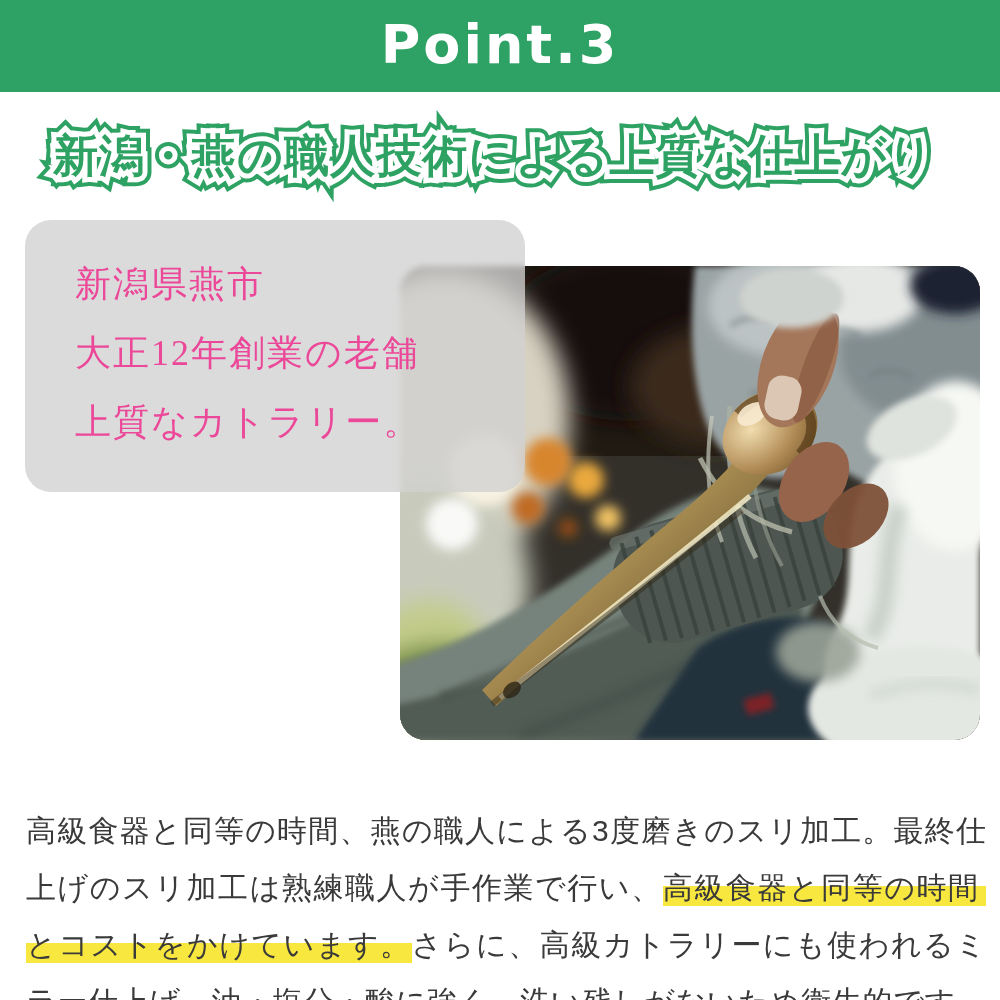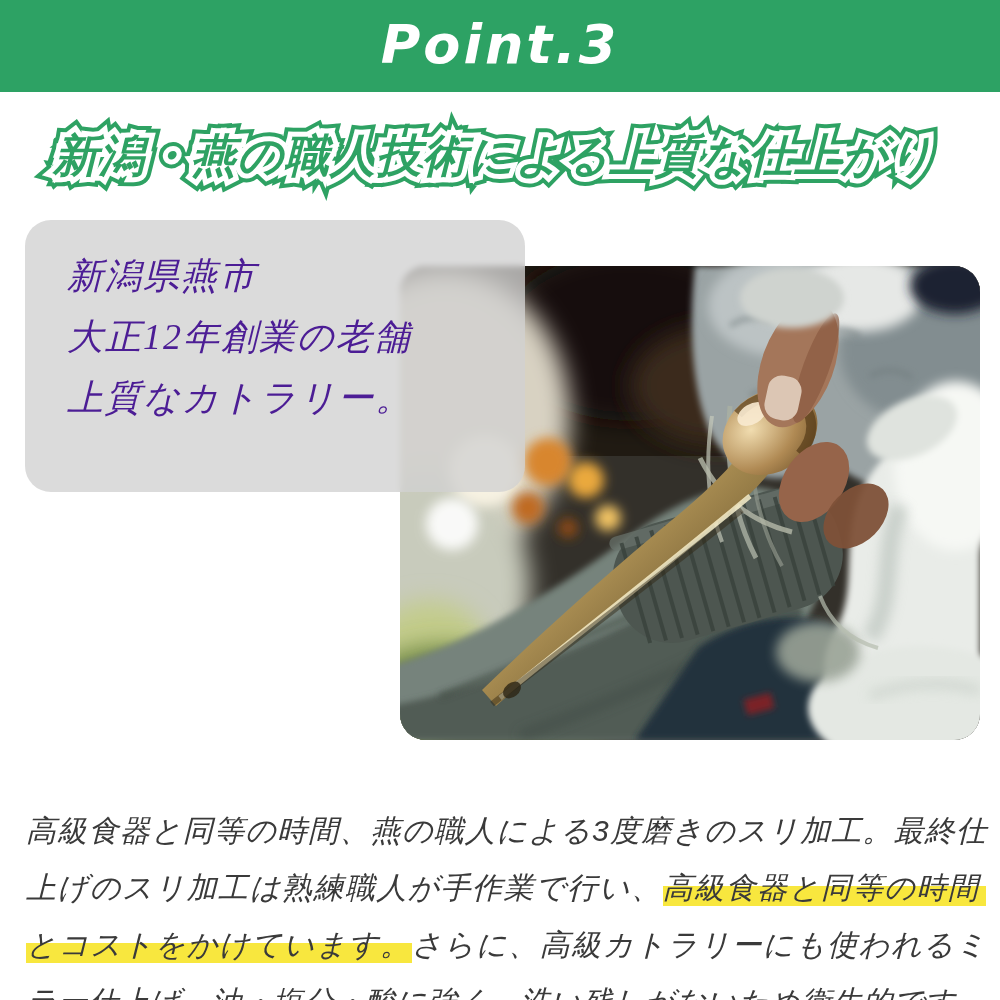--- a/index.html
+++ b/index.html
@@ -1,19 +1,18 @@
 <!DOCTYPE html>
 <html lang="ja"><head>
 <meta charset="utf-8">
 <style>
   html,body{margin:0;padding:0;background:#fff;}
   .page{
     position:relative;width:1000px;height:1000px;background:#ffffff;overflow:hidden;
     font-family:"Liberation Sans","DejaVu Sans",sans-serif;
-    font-style:italic;
   }
   
   .banner{
     position:absolute;left:0;top:0;width:1000px;height:92px;
     background:#2da264;text-align:center;
   }
   .banner .banner-label{
     display:inline-block;line-height:90px;font-size:54px;font-weight:bold;
     color:#ffffff;letter-spacing:3px;font-family:"DejaVu Sans","Liberation Sans",sans-serif;
   }
@@ -33,22 +32,22 @@
   }
   .photo svg{display:block;width:100%;height:100%;}
   
   .card{
     position:absolute;left:25px;top:220px;width:500px;height:272px;
     border-radius:26px;background:rgba(209,209,209,0.78);
     backdrop-filter:blur(3px);-webkit-backdrop-filter:blur(3px);z-index:2;
   }
   .card-inner{padding:24px 0 0 38px;}
   .card-line{
-    margin:4px;font-family:"Liberation Serif","DejaVu Serif",serif;
-    font-size:36px;line-height:57px;color:#4c1d95;letter-spacing:2px;white-space:nowrap;
+    margin:12px;font-family:"Liberation Serif","DejaVu Serif",serif;
+    font-size:36px;line-height:57px;color:#ec4899;letter-spacing:2px;white-space:nowrap;
   }
   
   .desc{
     position:absolute;left:26px;top:772px;width:960px;z-index:2;
     font-size:30px;line-height:57px;color:#3a3a3a;
     text-align:justify;text-align-last:justify;word-break:break-all;
   }
   .hl{
     background:linear-gradient(to bottom, rgba(0,0,0,0) 42%, #f8e73e 42%);
     padding-bottom:2px;

